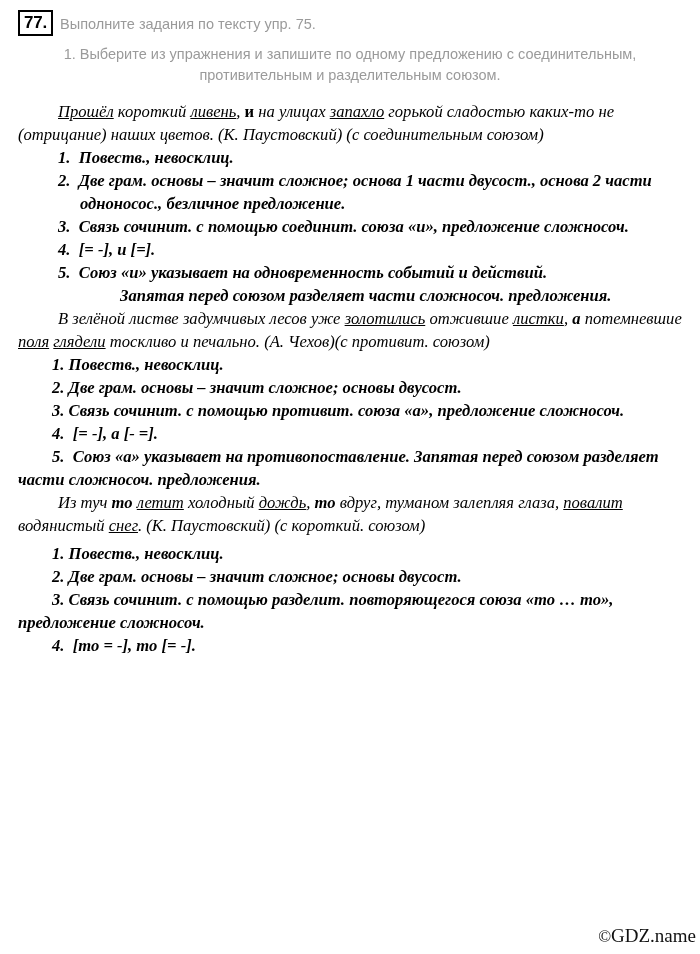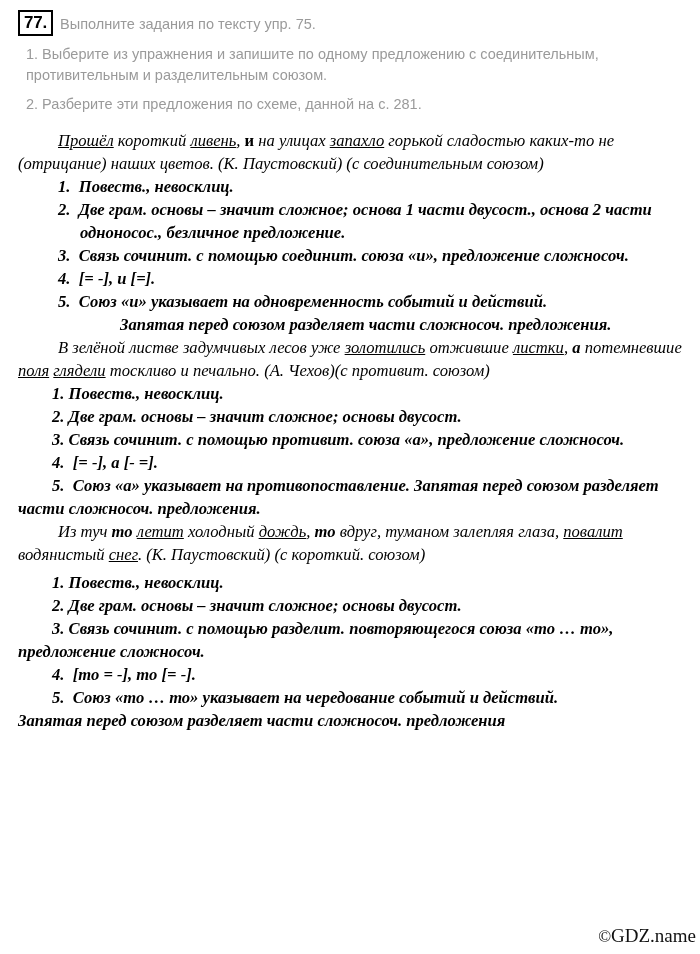--- a/index.html
+++ b/index.html
@@ -23,20 +23,21 @@
     box-sizing: border-box;
     padding: 10px 18px 0 18px;
   }
 
   
   .task-header {
     font-family: "Liberation Sans", "DejaVu Sans", sans-serif;
     color: #9a9a9a;
     font-size: 14.5px;
     line-height: 21px;
+    text-align: center;
   }
   .task-line-first {
     display: flex;
     align-items: flex-start;
     gap: 7px;
     margin-bottom: 1px;
   }
   .ex-number {
     display: inline-block;
     border: 2px solid #000000;
@@ -124,21 +125,20 @@
 <body>
 
 <div class="page">
 
   <div class="task-header">
     <div class="task-line-first">
       <span class="ex-number">77.</span>
       <span class="task-intro">Выполните задания по тексту упр. 75.</span>
     </div>
     <p class="task-para">1. Выберите из упражнения и запишите по одному предложению с соединительным, противительным и разделительным союзом.</p>
-    <p class="task-para">2. Разберите эти предложения по схеме, данной на с. 281.</p>
   </div>
 
   <div class="body-text">
 
     <div>
       <p class="sentence"><u class="mark">Прошёл</u><span> короткий </span><u class="mark">ливень</u><span>, </span><b class="conj-up">и</b><span> на улицах </span><u class="mark">запахло</u><span> горькой сладостью каких-то не (отрицание) наших цветов. (К. Паустовский) (с соединительным союзом)</span></p>
 
       <ul class="analysis indent-a">
         <li><span class="num">1.</span>&nbsp; <span>Повеств., невосклиц.</span></li>
         <li><span class="num">2.</span>&nbsp; <span>Две грам. основы – значит сложное; основа 1 части двусост., основа 2 части одноносос., безличное предложение.</span></li>
@@ -163,21 +163,20 @@
     <div>
       <p class="sentence"><span>Из туч </span><b class="conj">то</b><span> </span><u class="mark">летит</u><span> холодный </span><u class="mark">дождь</u><span>, </span><b class="conj">то</b><span> вдруг, туманом залепляя глаза, </span><u class="mark">повалит</u><span> водянистый </span><u class="mark">снег</u><span>. (К. Паустовский) (с короткий. союзом)</span></p>
 
       <div class="gap-sm"></div>
 
       <ul class="analysis indent-b">
         <li><span class="num">1.</span> <span>Повеств., невосклиц.</span></li>
         <li><span class="num">2.</span> <span>Две грам. основы – значит сложное; основы двусост.</span></li>
         <li><span class="num">3.</span> <span>Связь сочинит. с помощью разделит. повторяющегося союза «то … то», предложение сложносоч.</span></li>
         <li><span class="num">4.</span>&nbsp; <span class="schema">[то = -], то [= -].</span></li>
-        <li><span class="num">5.</span>&nbsp; <span>Союз «то … то» указывает на чередование событий и действий.</span><span class="cont-flush">Запятая перед союзом разделяет части сложносоч. предложения</span></li>
       </ul>
     </div>
 
   </div>
 
   <div class="watermark">
     <span class="c">©</span><span>GDZ.name</span>
   </div>
 
 </div>

